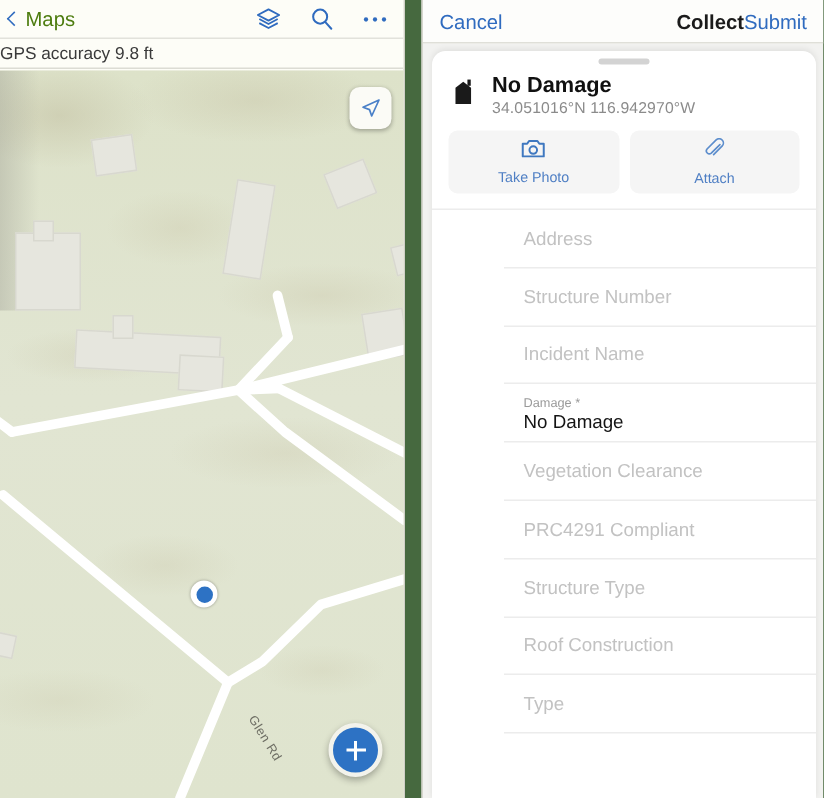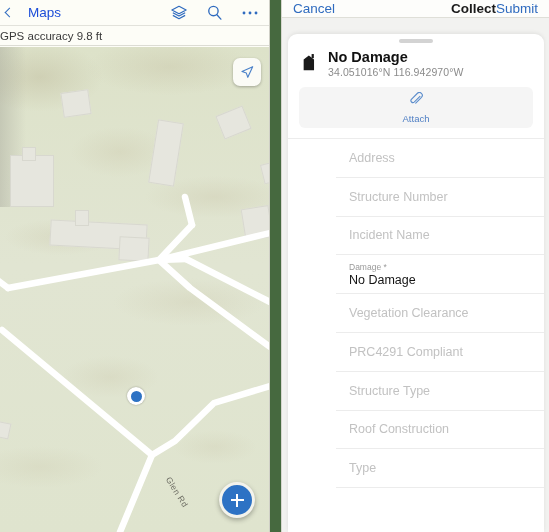--- a/index.html
+++ b/index.html
@@ -22,22 +22,22 @@
   .map-toolbar {
     position: relative;
     height: 26px;
     background: #fdfdf7;
     display: flex; align-items: center;
     padding: 0 10px 0 6px;
     border-bottom: 1px solid #e2e2db;
   }
   .back-btn {
     display: flex; align-items: center;
-    color: #1d4ed8; font-size: 13.5px;
-    cursor: pointer; gap: 13px;
+    color: #4d7c0f; font-size: 13.5px;
+    cursor: pointer; gap: 2px;
   }
   .chev-left {
     display: inline-block; width: 7px; height: 7px;
     border-left: 1.9px solid #2f6bbf; border-bottom: 1.9px solid #2f6bbf;
     transform: rotate(45deg); margin-right: 2px; margin-top: 0px;
   }
   .toolbar-spacer { flex: 1; }
   .tb-icon { margin-left: 18px; cursor: pointer; display:flex; align-items:center; }
   .gps-bar {
     height: 20px; background: #fdfdf7;
@@ -120,21 +120,21 @@
 
   
   .right-panel {
     position: relative;
     width: 268px; height: 532px;
     background: #f2f2f0;
     overflow: hidden;
     border-left: 1px solid #d6d6ce;
   }
   .form-navbar {
-    height: 18px;
+    height: 29px;
     background: #fdfdfb;
     display: flex; align-items: center;
     padding: 0 11px;
     border-bottom: 1px solid #dfdfd8;
   }
   .nav-cancel, .nav-submit {
     font-size: 13.5px; color: #2f6bbf; cursor: pointer;
   }
   .nav-title {
     flex: 1; text-align: right;
@@ -294,20 +294,29 @@
         </span>
         <div class="feat-text">
           <div class="feat-title">No Damage</div>
           <div class="feat-coords">34.051016°N  116.942970°W</div>
         </div>
       </div>
 
       <div class="action-row">
         <div class="action-btn">
           <span>
+            <svg width="17" height="14" viewBox="0 0 24 20" fill="none" stroke="#3f78c0" stroke-width="1.9" stroke-linejoin="round">
+              <path d="M2 5.5 h4.2 L8 2.8 h8 L17.8 5.5 H22 v12 H2 Z"></path>
+              <circle cx="12" cy="11.5" r="3.6"></circle>
+            </svg>
+          </span>
+          <span class="action-label">Take Photo</span>
+        </div>
+        <div class="action-btn">
+          <span>
             <svg width="15" height="15" viewBox="0 0 24 24" fill="none" stroke="#5c8dcc" stroke-width="1.8" stroke-linecap="round">
               <path d="M17.5 7 L8.3 16.2 a3.2 3.2 0 0 1-4.5-4.5 L13.5 2 a4.6 4.6 0 0 1 6.5 6.5 L10.8 17.7"></path>
             </svg>
           </span>
           <span class="action-label">Attach</span>
         </div>
       </div>
 
       <div class="fields">
 

